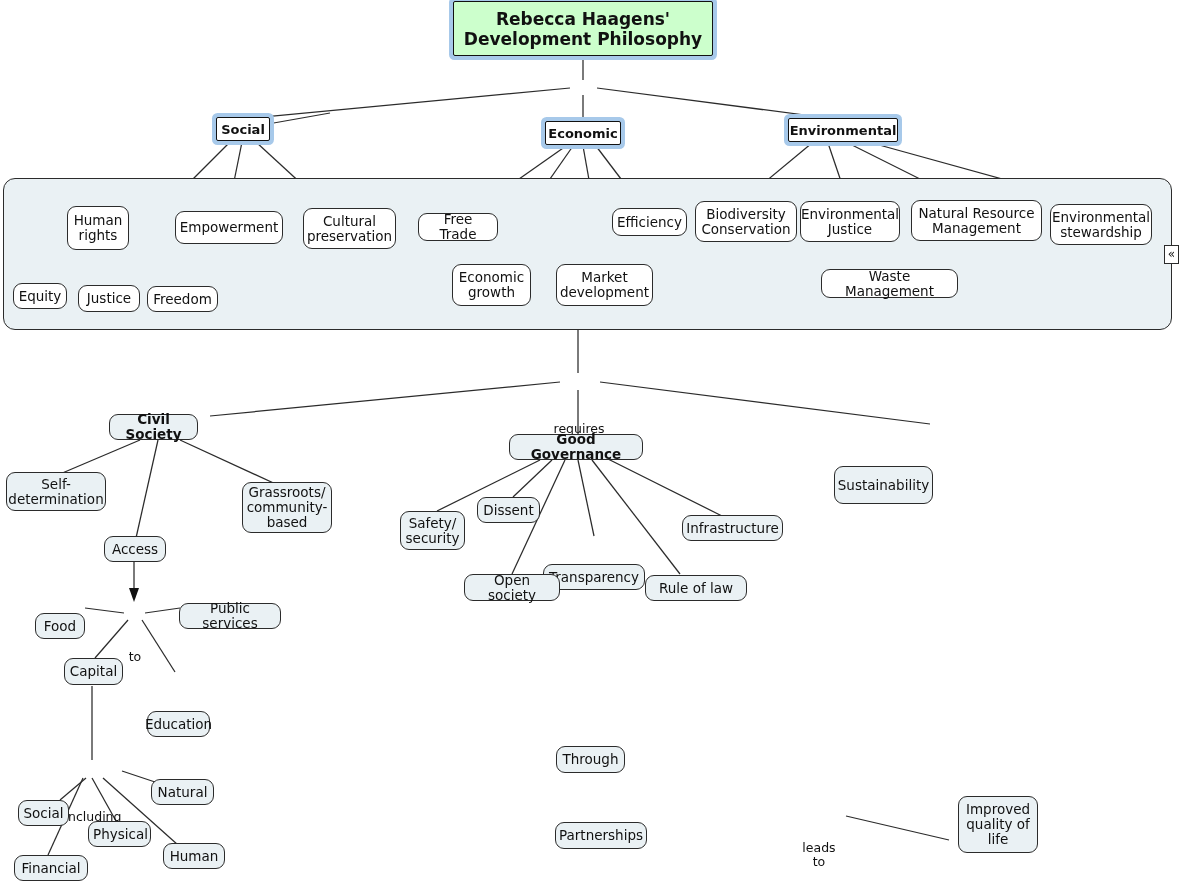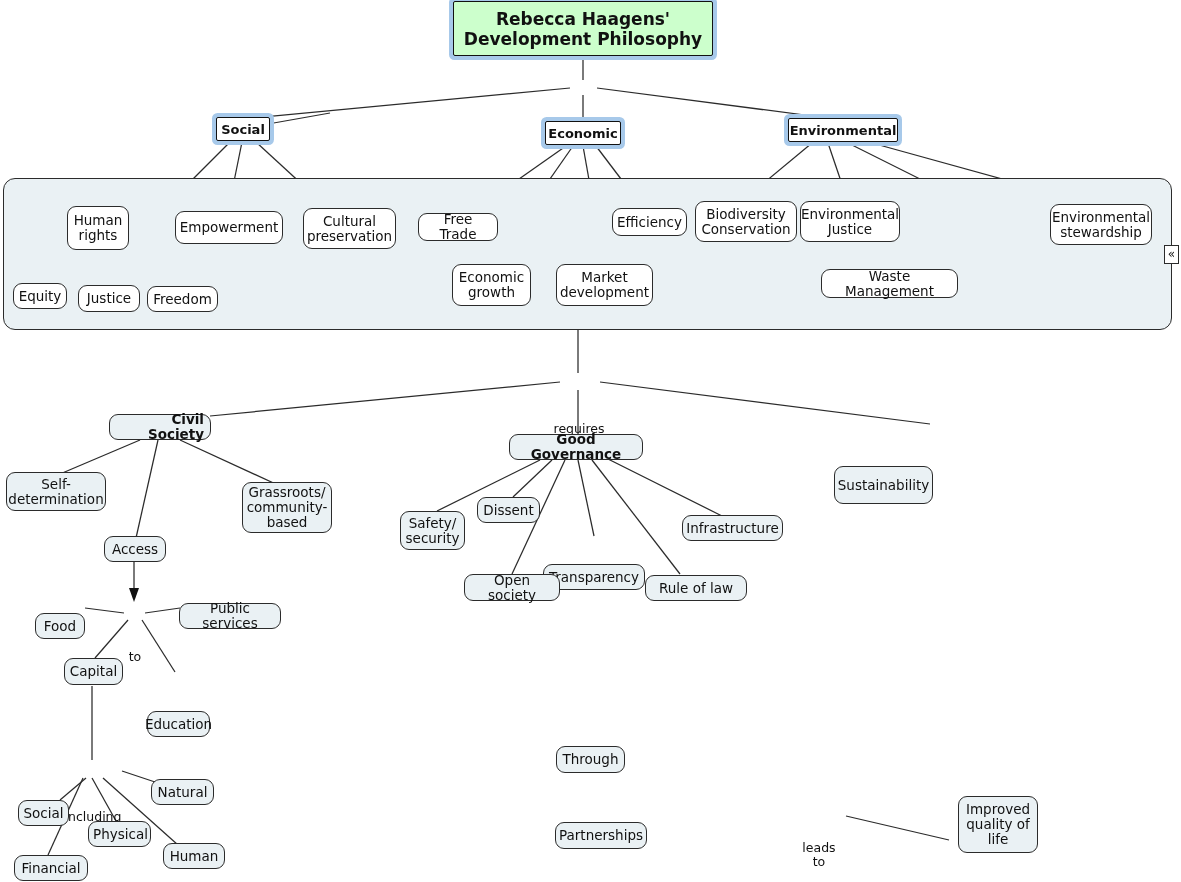--- a/index.html
+++ b/index.html
@@ -183,25 +183,27 @@
   <div class="node plain" style="left:452px;top:264px;width:79px;height:42px;">Economic
 growth</div>
   <div class="node plain" style="left:556px;top:264px;width:97px;height:42px;">Market
 development</div>
   <div class="node plain" style="left:612px;top:208px;width:75px;height:28px;">Efficiency</div>
 
   <div class="node plain" style="left:695px;top:201px;width:102px;height:41px;">Biodiversity
 Conservation</div>
   <div class="node plain" style="left:800px;top:201px;width:100px;height:41px;">Environmental
 Justice</div>
+  <div class="node plain" style="left:911px;top:200px;width:131px;height:41px;">Natural Resource
+Management</div>
   <div class="node plain" style="left:1050px;top:204px;width:102px;height:41px;">Environmental
 stewardship</div>
   <div class="node plain" style="left:821px;top:269px;width:137px;height:29px;">Waste Management</div>
 
-  <div class="node tint bold" style="left:109px;top:414px;width:102px;height:26px;text-align:right;">Civil Society</div>
+  <div class="node tint bold" style="left:109px;top:414px;width:89px;height:26px;">Civil Society</div>
   <div class="node tint bold" style="left:509px;top:434px;width:134px;height:26px;">Good Governance</div>
   <div class="node tint" style="left:834px;top:423px;width:99px;height:38px;margin-top:43px;">Sustainability</div>
 
   <div class="node tint" style="left:6px;top:472px;width:100px;height:39px;">Self-
 determination</div>
   <div class="node tint" style="left:242px;top:482px;width:90px;height:51px;">Grassroots/
 community-
 based</div>
   <div class="node tint" style="left:104px;top:536px;width:62px;height:26px;">Access</div>
 

